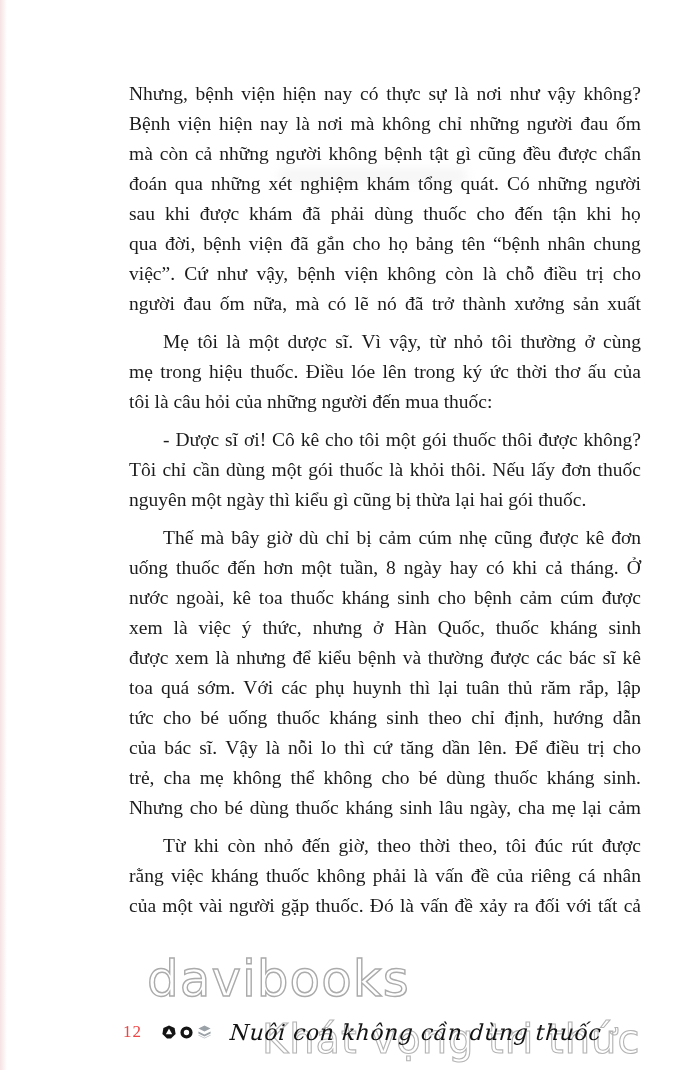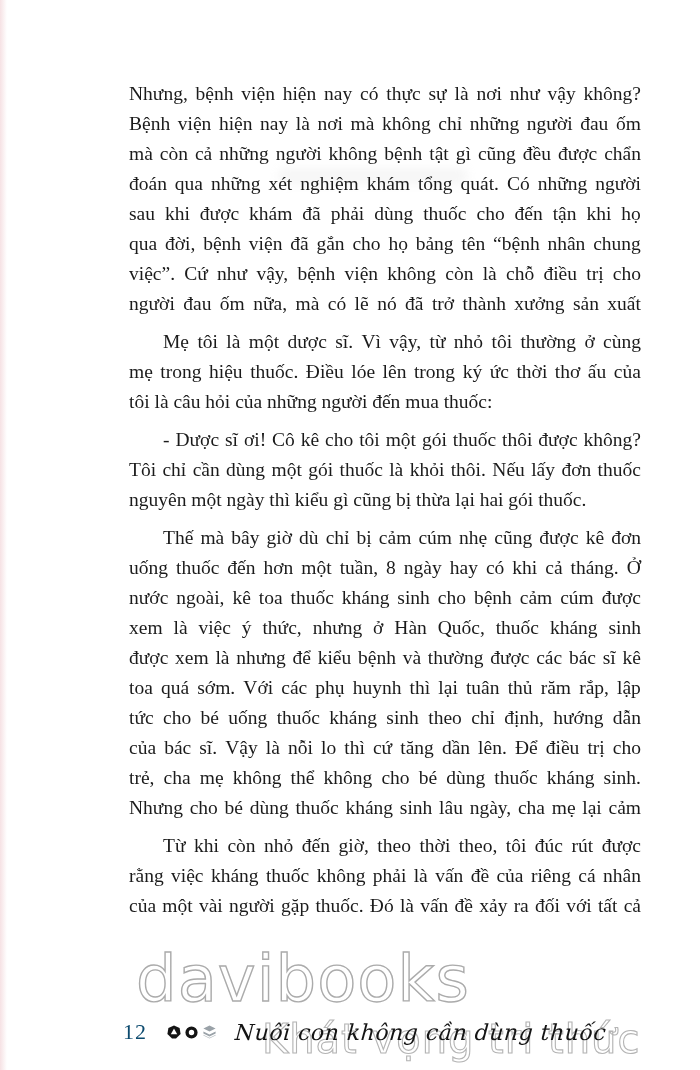--- a/index.html
+++ b/index.html
@@ -31,33 +31,33 @@
   .line.indent{padding-left:34px;}
   
   .wm{
     position:absolute;z-index:1;
     font-family:"DejaVu Sans", sans-serif;
     color:transparent;
     -webkit-text-stroke:1.4px #ababab;
     pointer-events:none;
   }
   .wm-primary{
-    left:136px;top:938px;font-size:64px;line-height:82px;letter-spacing:1px;
+    left:147px;top:938px;font-size:50px;line-height:82px;letter-spacing:1px;
   }
   .wm-secondary{
     left:262px;top:1016px;font-size:40px;line-height:46px;
     -webkit-text-stroke:1.1px #b4b4b4;letter-spacing:1px;
   }
   
   .footer-row{
     position:absolute;left:123px;top:1013px;width:540px;height:38px;z-index:3;
     display:flex;align-items:center;
   }
   .page-number{
-    font-size:22px;color:#0c4a6e;letter-spacing:1px;
+    font-size:17px;color:#ef4444;letter-spacing:1px;
   }
   .logo-group{display:flex;align-items:center;gap:4px;margin-left:20px;}
   .book-title{
     margin-left:18px;
     font-family:"DejaVu Serif", serif;
     font-style:italic;
     font-size:22px;color:#141414;letter-spacing:0.5px;
     transform:skewX(-4deg);
     white-space:nowrap;
   }

